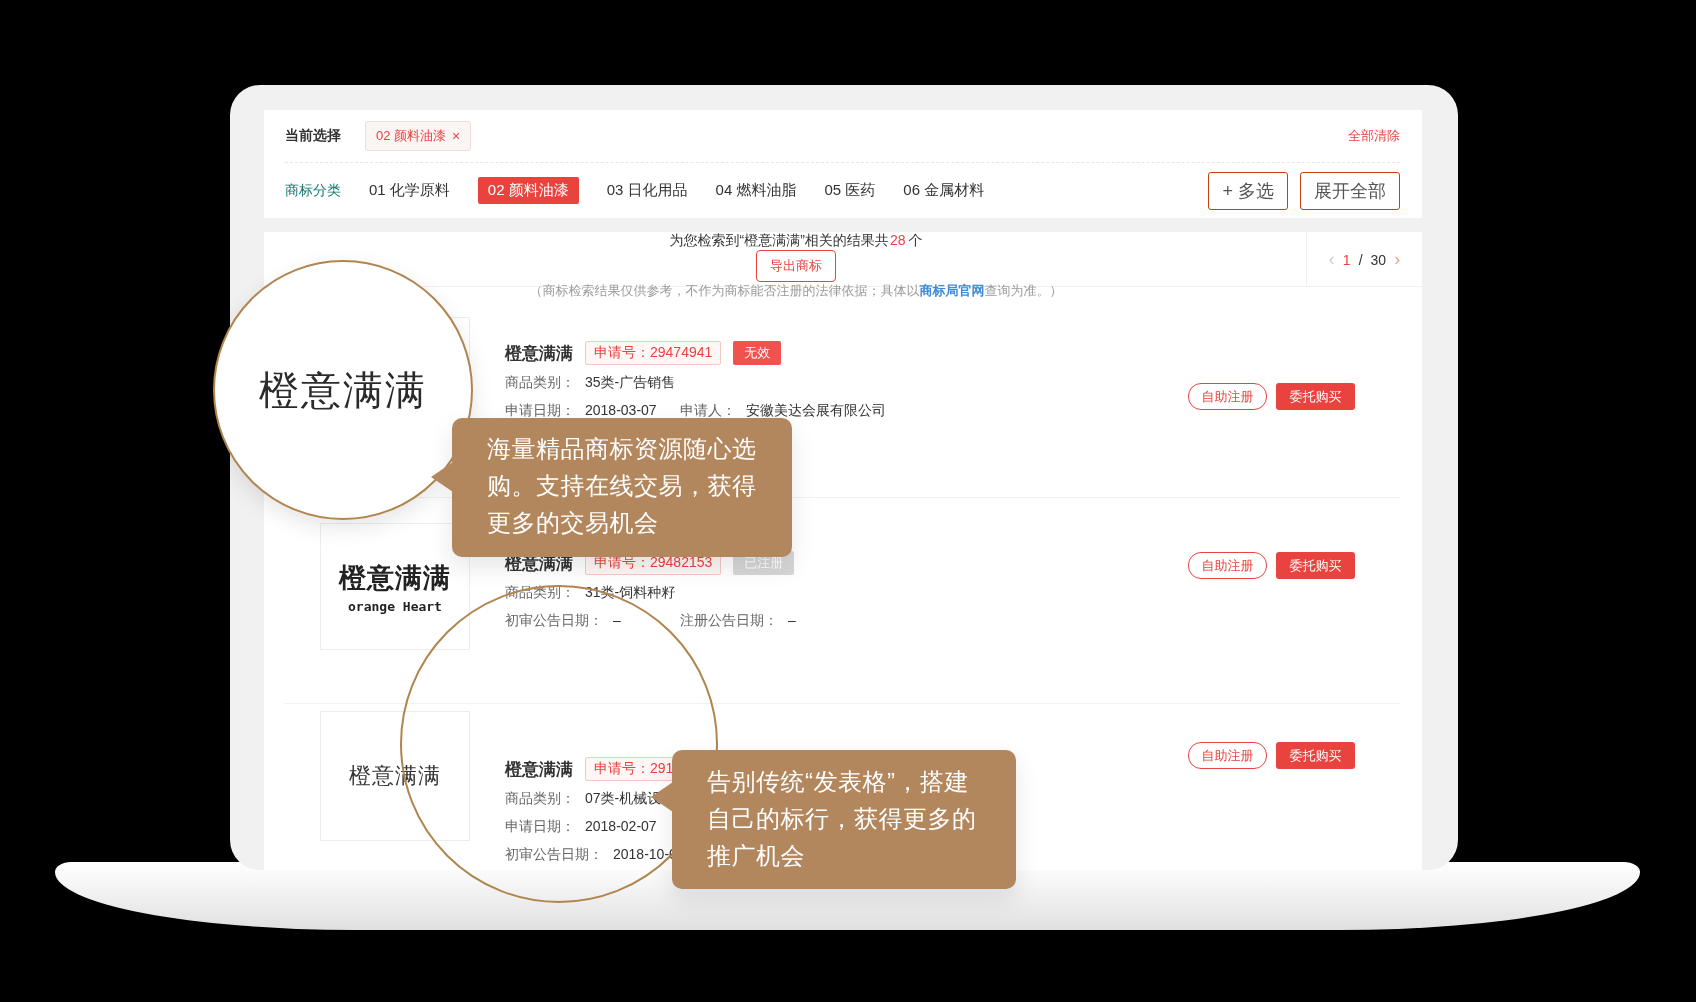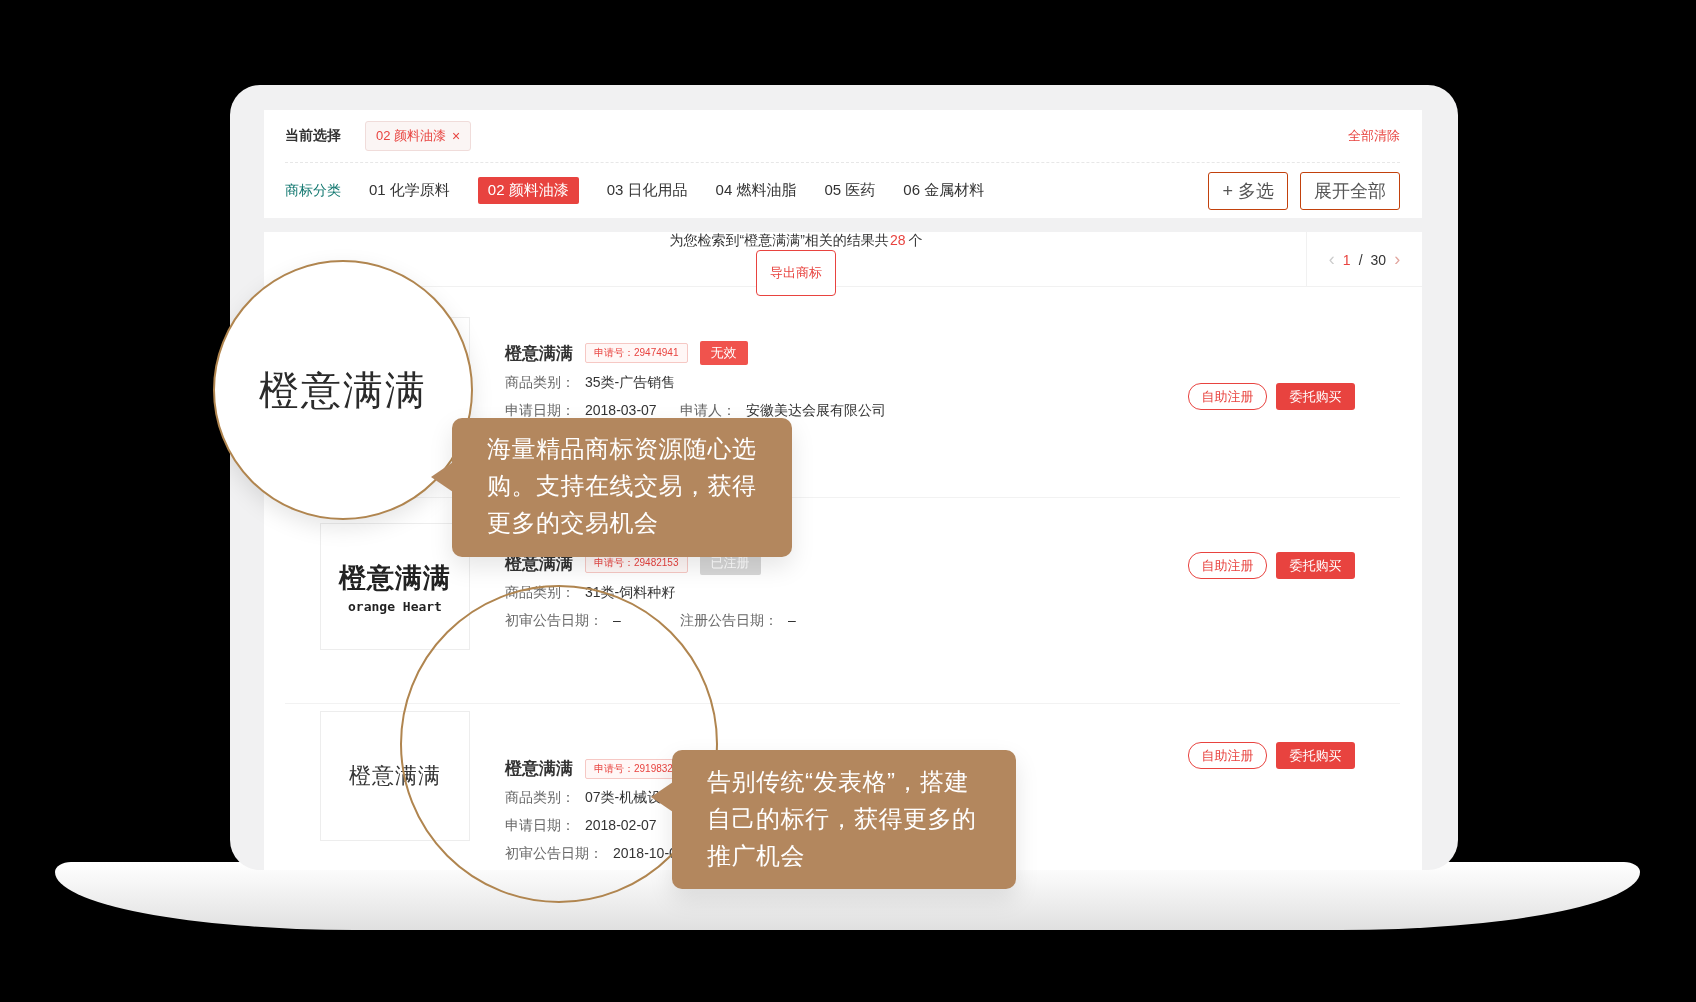--- a/index.html
+++ b/index.html
@@ -42,21 +42,21 @@
     font-size:18px; padding:6px 13px; border-radius:3px; cursor:pointer;
     font-family:inherit; white-space:nowrap; }
 
   
   .res-header { position:absolute; left:0; top:0; right:0; height:55px;
     border-bottom:1px solid #f1f1f1; display:flex; align-items:center;
     padding:0 130px 0 36px;flex-direction:column; }
   .summary { font-size:14px; color:#333; white-space:nowrap; }
   .summary .cnt { color:#e8433f; margin:0 3px 0 1px; }
   .export-btn { margin:0 18px; border:1px solid #e8433f; color:#e8433f;
-    background:#fff; font-size:13px; padding:13px 13px; border-radius:4px;
+    background:#fff; font-size:13px; padding:6px 13px; border-radius:4px;
     cursor:pointer; font-family:inherit; white-space:nowrap; }
   .disclaimer { font-size:13px; color:#9b9b9b; white-space:nowrap; }
   .disclaimer .lnk { color:#3f89dc; font-weight:700; cursor:pointer; }
   .pager { position:absolute; right:0; top:0; width:116px; height:55px;
     border-left:1px solid #f1f1f1; display:flex; align-items:center;
     justify-content:center; gap:8px; font-size:14px; }
   .pg-prev { color:#ccc; font-size:18px; cursor:pointer; }
   .pg-next { color:#e2a69f; font-size:18px; cursor:pointer; }
   .pg-cur { color:#e8433f; }
   .pg-sep,.pg-total { color:#333; }
@@ -80,21 +80,21 @@
   .row1 .mark-main { font-size:24px; }
   .row2 .mark-main { font-family:"DejaVu Serif","Liberation Serif",serif;
     font-weight:700; font-size:27px; letter-spacing:1px; }
   .row3 .mark-main { font-size:22px; color:#333; letter-spacing:1px; }
   .mark-sub { font-family:"DejaVu Sans Mono","Liberation Mono",monospace;
     font-size:13px; font-weight:700; color:#222; margin-top:3px; }
 
   .details { position:absolute; left:241px; top:54px; }
   .title-line { display:flex; align-items:center; gap:12px; }
   .tm-title { font-size:17px; font-weight:700; color:#333; cursor:pointer; }
-  .appno-badge { font-size:10px; color:#e8433f; border:1px solid #f6c8c4;
+  .appno-badge { font-size:14px; color:#e8433f; border:1px solid #f6c8c4;
     background:#fff7f6; padding:2px 8px; border-radius:2px; white-space:nowrap; }
   .status-badge { font-size:13px; color:#fff; padding:3px 11px;
     border-radius:2px; white-space:nowrap; }
   .status-invalid { background:#f0534d; }
   .status-registered { background:#d7d7d7; }
   .dline { position:relative; margin-top:10px; font-size:14px; width:640px;
     white-space:nowrap; }
   .dline.first { margin-top:9px; }
   .lbl { color:#666; margin-right:10px; }
   .val { color:#333; }
@@ -166,20 +166,21 @@
         <button class="ghost-btn">+ 多选</button>
         <button class="ghost-btn">展开全部</button>
       </div>
     </div>
   </div>
 
   <div class="panel panel-results">
     <div class="res-header">
       <span class="summary"><span>为您检索到“橙意满满”相关的结果共</span><span class="cnt">28</span><span>个</span></span>
       <button class="export-btn">导出商标</button>
+      <span class="disclaimer"><span>（商标检索结果仅供参考，不作为商标能否注册的法律依据；具体以</span><span class="lnk">商标局官网</span><span>查询为准。）</span></span>
       <div class="pager">
         <span class="pg-prev">‹</span>
         <span class="pg-cur">1</span>
         <span class="pg-sep">/</span>
         <span class="pg-total">30</span>
         <span class="pg-next">›</span>
       </div>
     </div>
 
     <div class="row row1">

